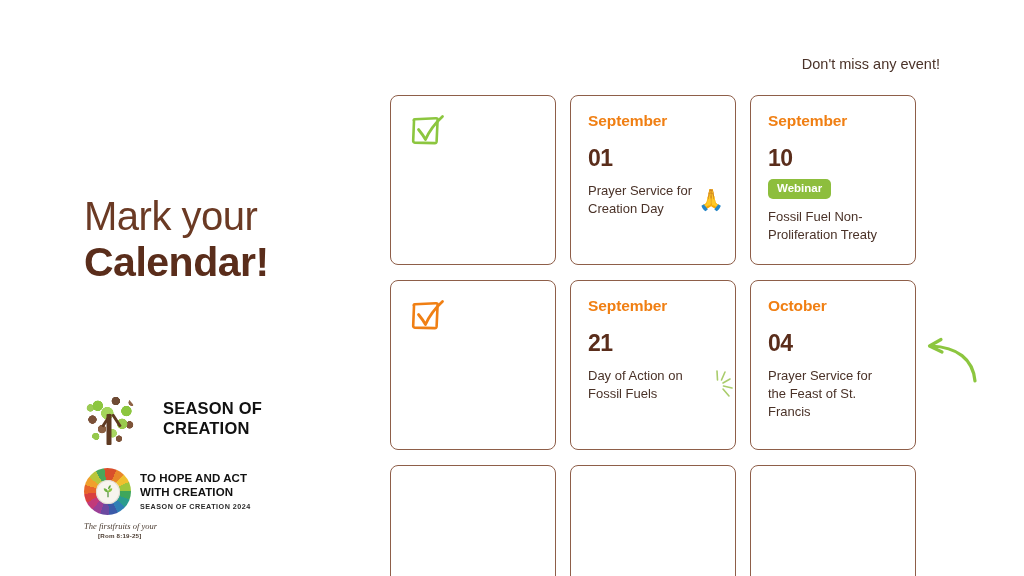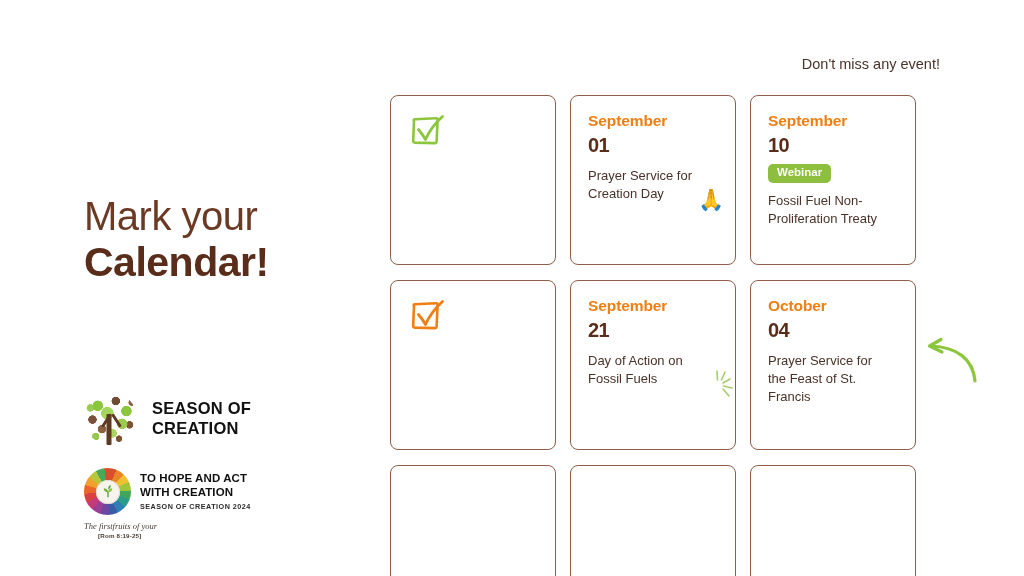--- a/index.html
+++ b/index.html
@@ -46,21 +46,21 @@
     margin-top: 3px;
   }
 
   
   .logo-soc {
     position: absolute;
     left: 84px;
     top: 392px;
     display: flex;
     align-items: center;
-    gap: 15px;
+    gap: 26px;
     justify-content: space-between;
   }
   .soc-mark {
     width: 53px;
     height: 53px;
     position: relative;
     flex: 0 0 auto;
   }
   .soc-mark .foliage {
     position: absolute;
@@ -231,25 +231,25 @@
   .card.empty { }
 
   .card-month {
     font-size: 15.5px;
     font-weight: 700;
     color: #F07F13;
     line-height: 1;
     letter-spacing: -0.1px;
   }
   .card-day {
-    font-size: 20px;
+    font-size: 23px;
     font-weight: 700;
     color: #5A2D1B;
     line-height: 1.12;
-    margin-top: 5px;
+    margin-top: 17px;
     letter-spacing: -0.5px;
   }
   .card-badge {
     display: inline-block;
     margin-top: 8px;
     padding: 3.5px 9px 4.5px;
     background: #8DBE3D;
     color: #ffffff;
     font-size: 11.5px;
     font-weight: 600;

